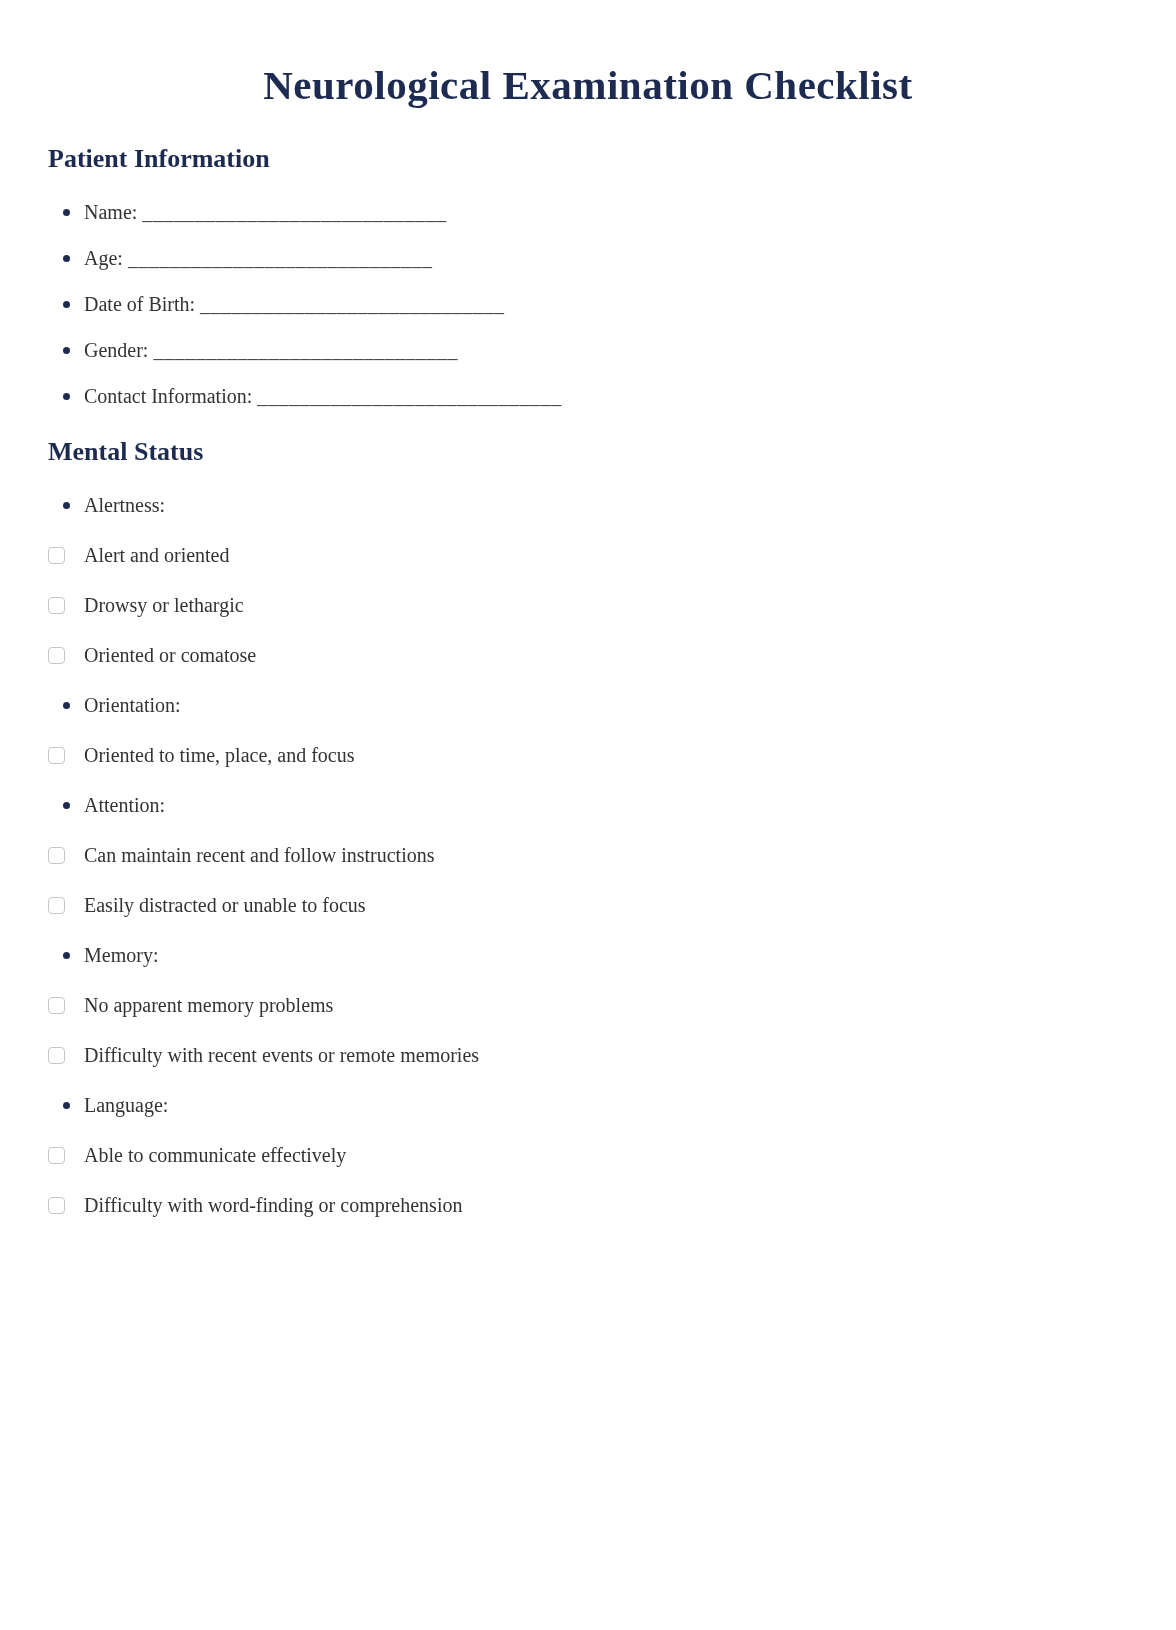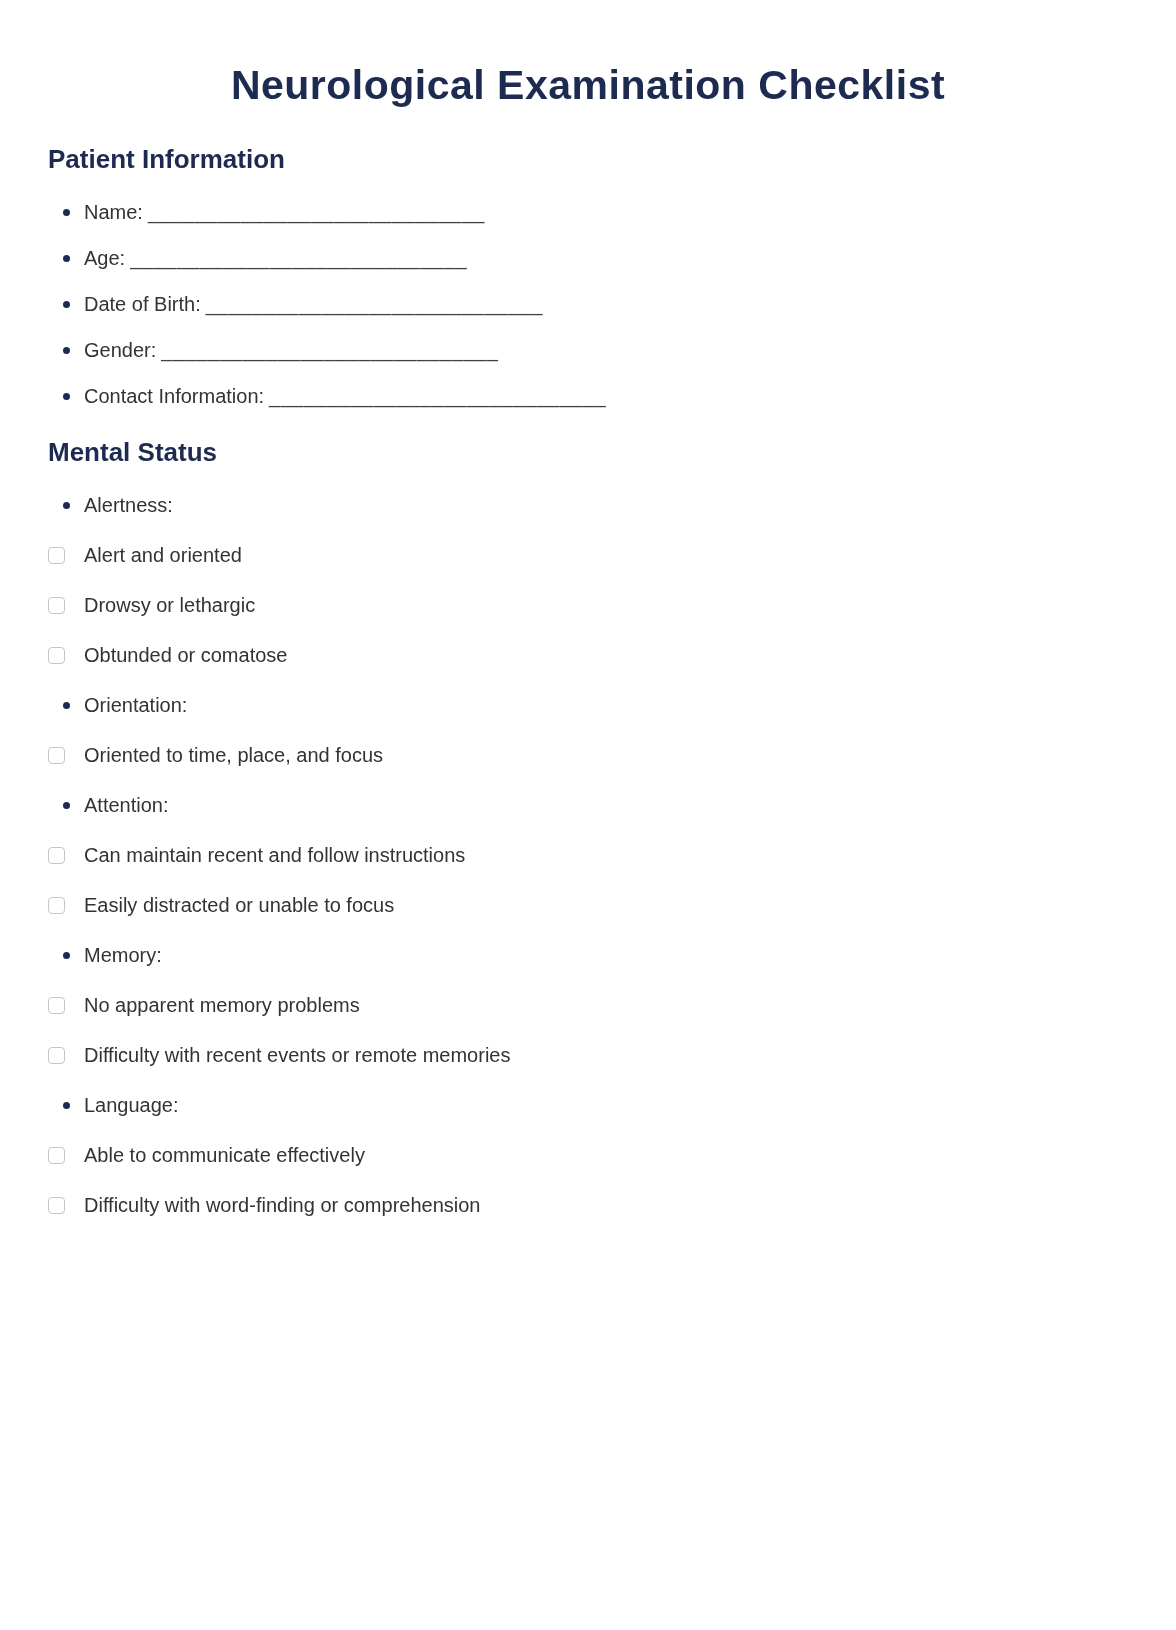--- a/index.html
+++ b/index.html
@@ -10,20 +10,21 @@
     font-family: "Liberation Sans", "DejaVu Sans", sans-serif;
     color: #333333;
     position: relative;
     overflow: hidden;
   }
   .page {
     padding: 62px 48px 0 48px;
     box-sizing: border-box;
     width: 100%;
     height: 100%;
+    font-family: Liberation Serif, serif;
   }
   .doc-title {
     font-size: 41px;
     font-weight: bold;
     color: #1d2b50;
     text-align: center;
     margin: 0 0 36px 0;
     line-height: 1.15;
     letter-spacing: 0.5px;
   }
@@ -136,21 +137,21 @@
     <div class="row">
       <span class="marker">
           <span class="checkbox"></span>
         </span>
       <span class="item-text">Drowsy or lethargic</span>
     </div>
     <div class="row">
       <span class="marker">
           <span class="checkbox"></span>
         </span>
-      <span class="item-text">Obtunded or comatose</span>
+      <span class="item-text">Oriented or comatose</span>
     </div>
 
     <div class="row">
       <span class="marker">
           <span class="bullet-dot"></span>
         </span>
       <span class="item-text">Orientation:</span>
     </div>
     <div class="row">
       <span class="marker">

